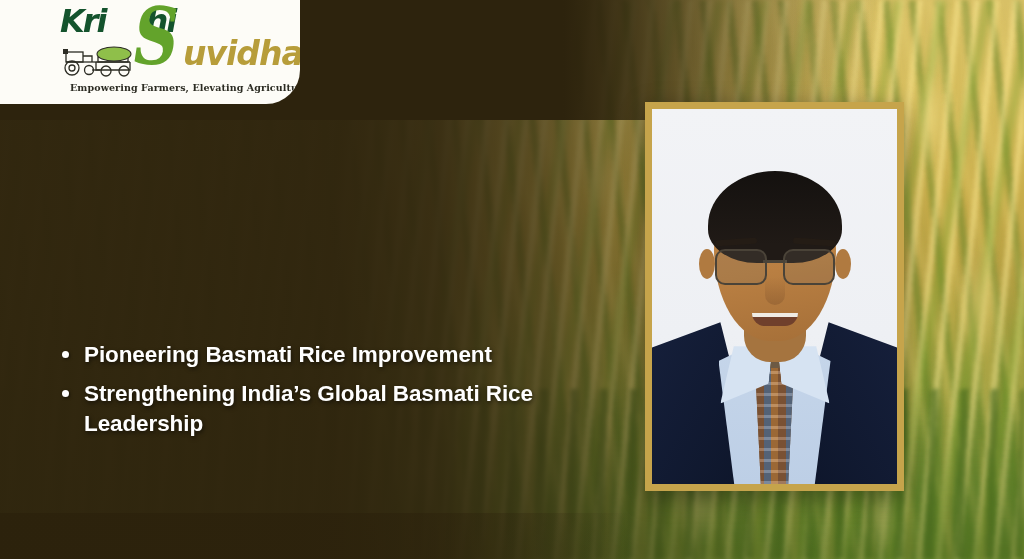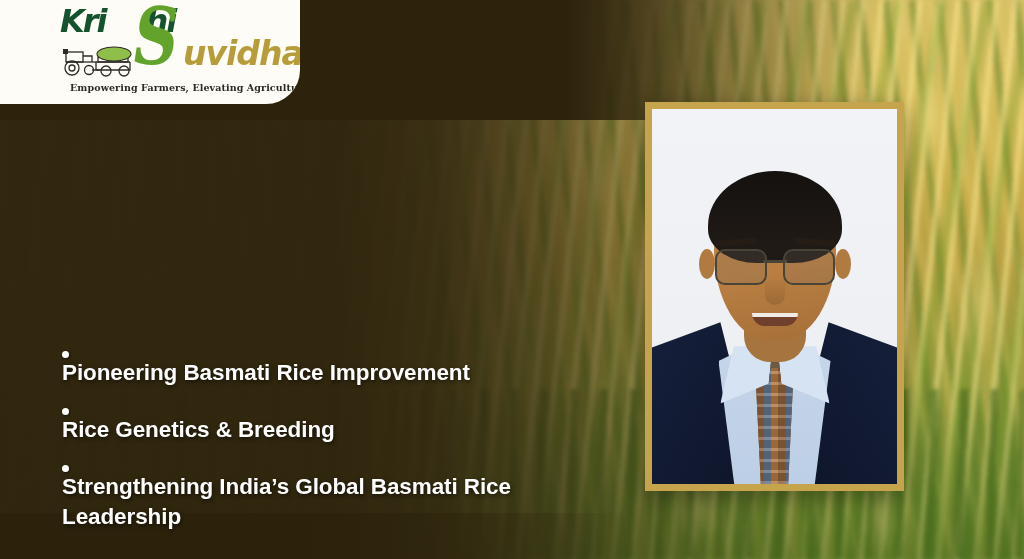--- a/index.html
+++ b/index.html
@@ -167,21 +167,20 @@
 
   
   .bullets{
     position:absolute;left:62px;top:340px;
     width:600px;
     list-style:none;margin:0;padding:0;
   }
   .bullet{
     display:flex;align-items:flex-start;
     margin-bottom:9px;
-    flex-direction:column;
   }
   .bullet-dot{
     flex:0 0 auto;
     width:7px;height:7px;border-radius:50%;
     background:#ffffff;
     margin:11px 15px 0 0;
     box-shadow:1px 1px 3px rgba(0,0,0,.5);
   }
   .bullet-text{
     color:#ffffff;
@@ -362,24 +361,20 @@
 
       <div class="logo-tagline">Empowering Farmers, Elevating Agriculture</div>
     </div>
   </div>
 
 
   <ul class="bullets">
     <li class="bullet">
       <span class="bullet-dot"></span>
       <span class="bullet-text">Pioneering Basmati Rice Improvement</span>
-    </li>
-    <li class="bullet">
-      <span class="bullet-dot"></span>
-      <span class="bullet-text">Rice Genetics &amp; Breeding</span>
     </li>
     <li class="bullet">
       <span class="bullet-dot"></span>
       <span class="bullet-text" style="max-width:490px;display:inline-block;">Strengthening India’s Global Basmati Rice Leadership</span>
     </li>
   </ul>
 
   <div class="portrait-frame">
     <div class="portrait">
       <div class="p-shoulders"></div>

